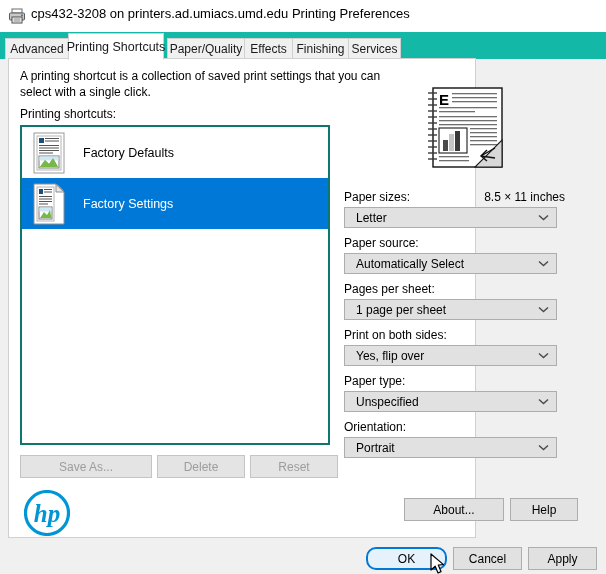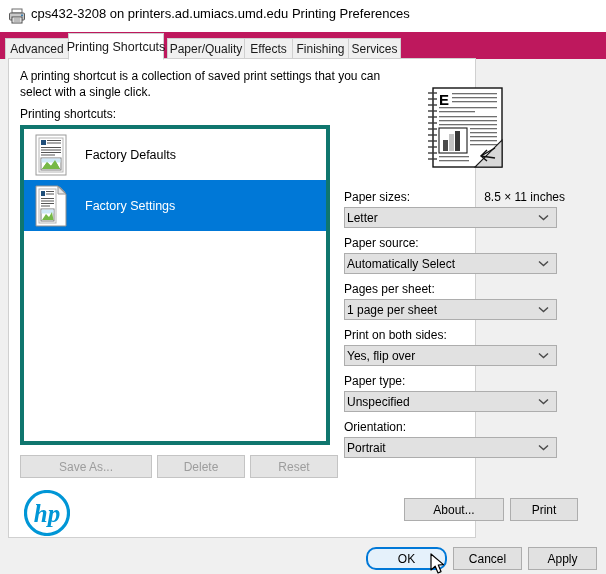--- a/index.html
+++ b/index.html
@@ -59,21 +59,21 @@
     cursor: default;
   }
   #close-button svg { display:block; }
 
   
   #tabstrip {
     position: absolute;
     left: 0; top: 32px;
     width: 606px;
     height: 27px;
-    background: #be185d;
+    background: #14b8a6;
   }
   .tab {
     position: absolute;
     top: 6px;
     height: 21px;
     box-sizing: border-box;
     background: #f0f0f0;
     border: 1px solid #d0d0d0;
     border-bottom: none;
     display: flex;
@@ -122,21 +122,21 @@
     font-size: 12px;
     color: #000;
   }
 
   #shortcut-list {
     position: absolute;
     left: 11px; top: 66px;
     width: 310px;
     height: 320px;
     background: #ffffff;
-    border: 4px solid #0f766e;
+    border: 2px solid #0f766e;
     box-sizing: border-box;
     overflow: hidden;
   }
   .list-item {
     position: relative;
     height: 51px;
     display: flex;
     align-items: center;
     cursor: default;
   }
@@ -229,21 +229,21 @@
     width: 213px;
     height: 21px;
     box-sizing: border-box;
     background: #e1e1e1;
     border: 1px solid #adadad;
     display: flex;
     align-items: center;
     cursor: default;
   }
   .combo .combo-value {
-    padding-left: 2px;
+    padding-left: 11px;
     font-size: 12px;
     color: #000;
     white-space: nowrap;
   }
   .combo .combo-arrow {
     position: absolute;
     right: 7px;
     top: 0;
     bottom: 0;
     display: flex;
@@ -513,21 +513,21 @@
           </span>
         </div>
       </div>
 
     </div>
 
     <div class="btn" id="btn-about">
       <span>About...</span>
     </div>
     <div class="btn" id="btn-help">
-      <span>Print</span>
+      <span>Help</span>
     </div>
 
   </div>
 
   <div class="btn default" id="btn-ok">
     <span>OK</span>
   </div>
   <div class="btn" id="btn-cancel">
     <span>Cancel</span>
   </div>

